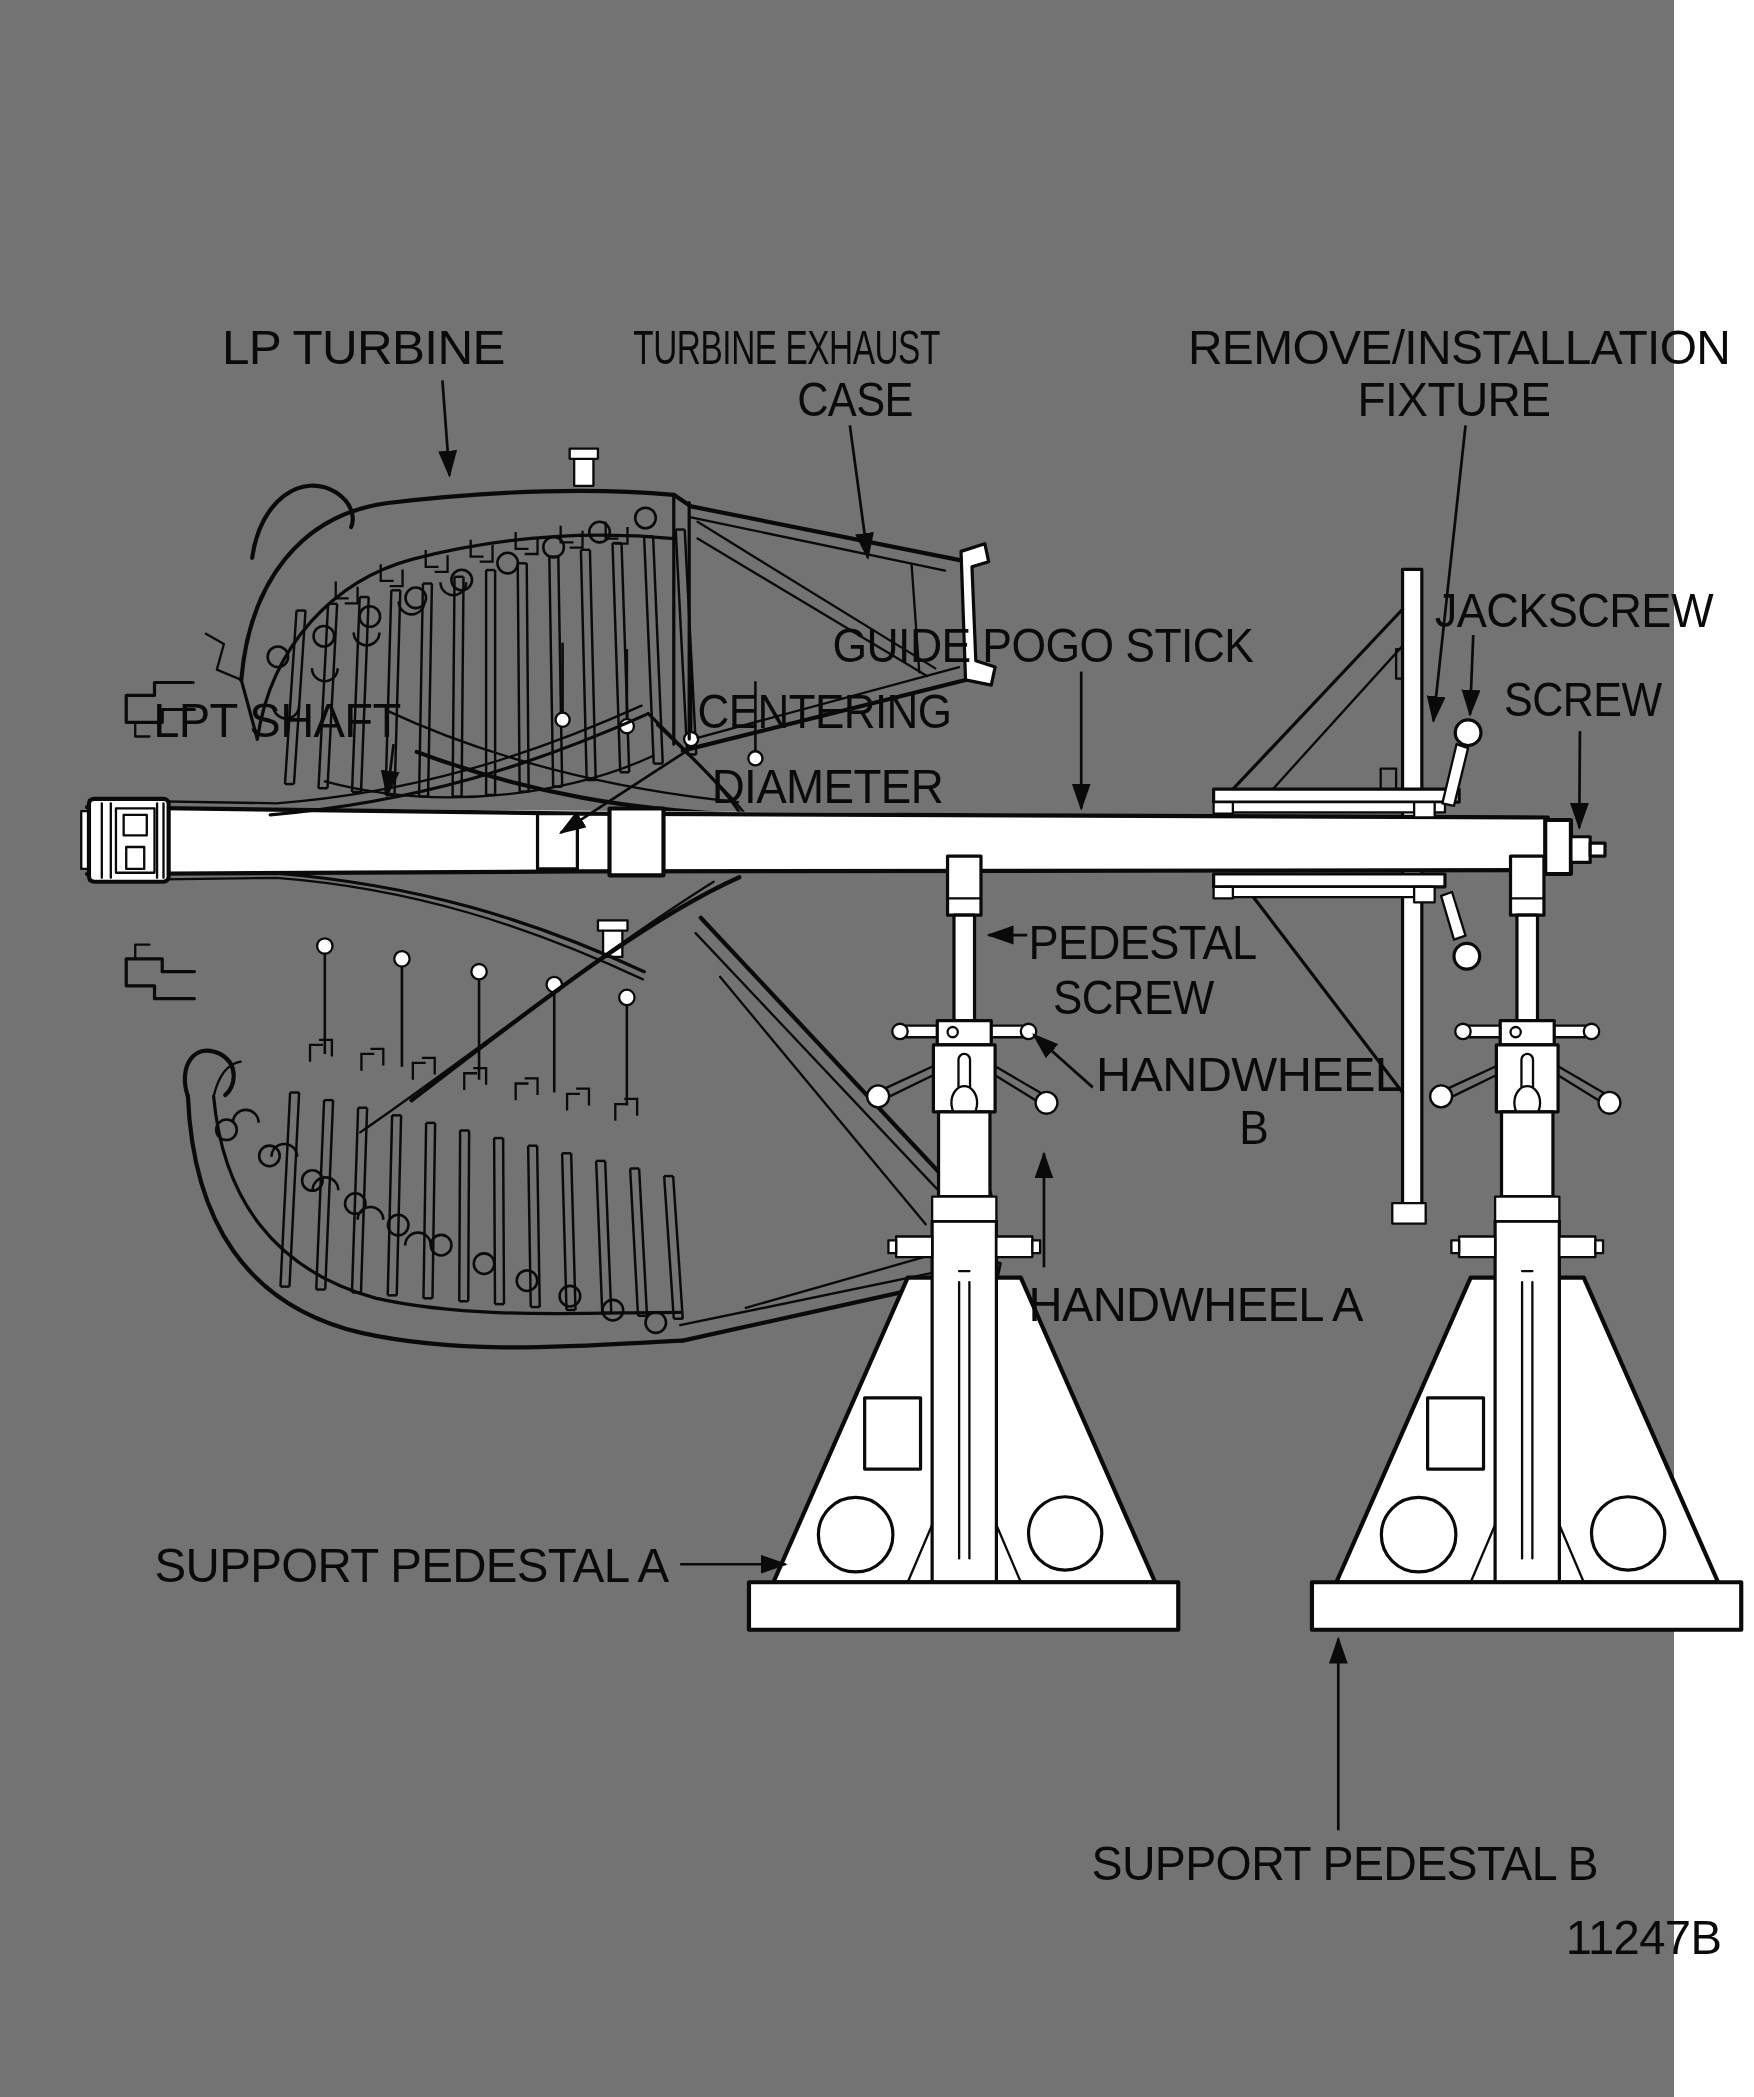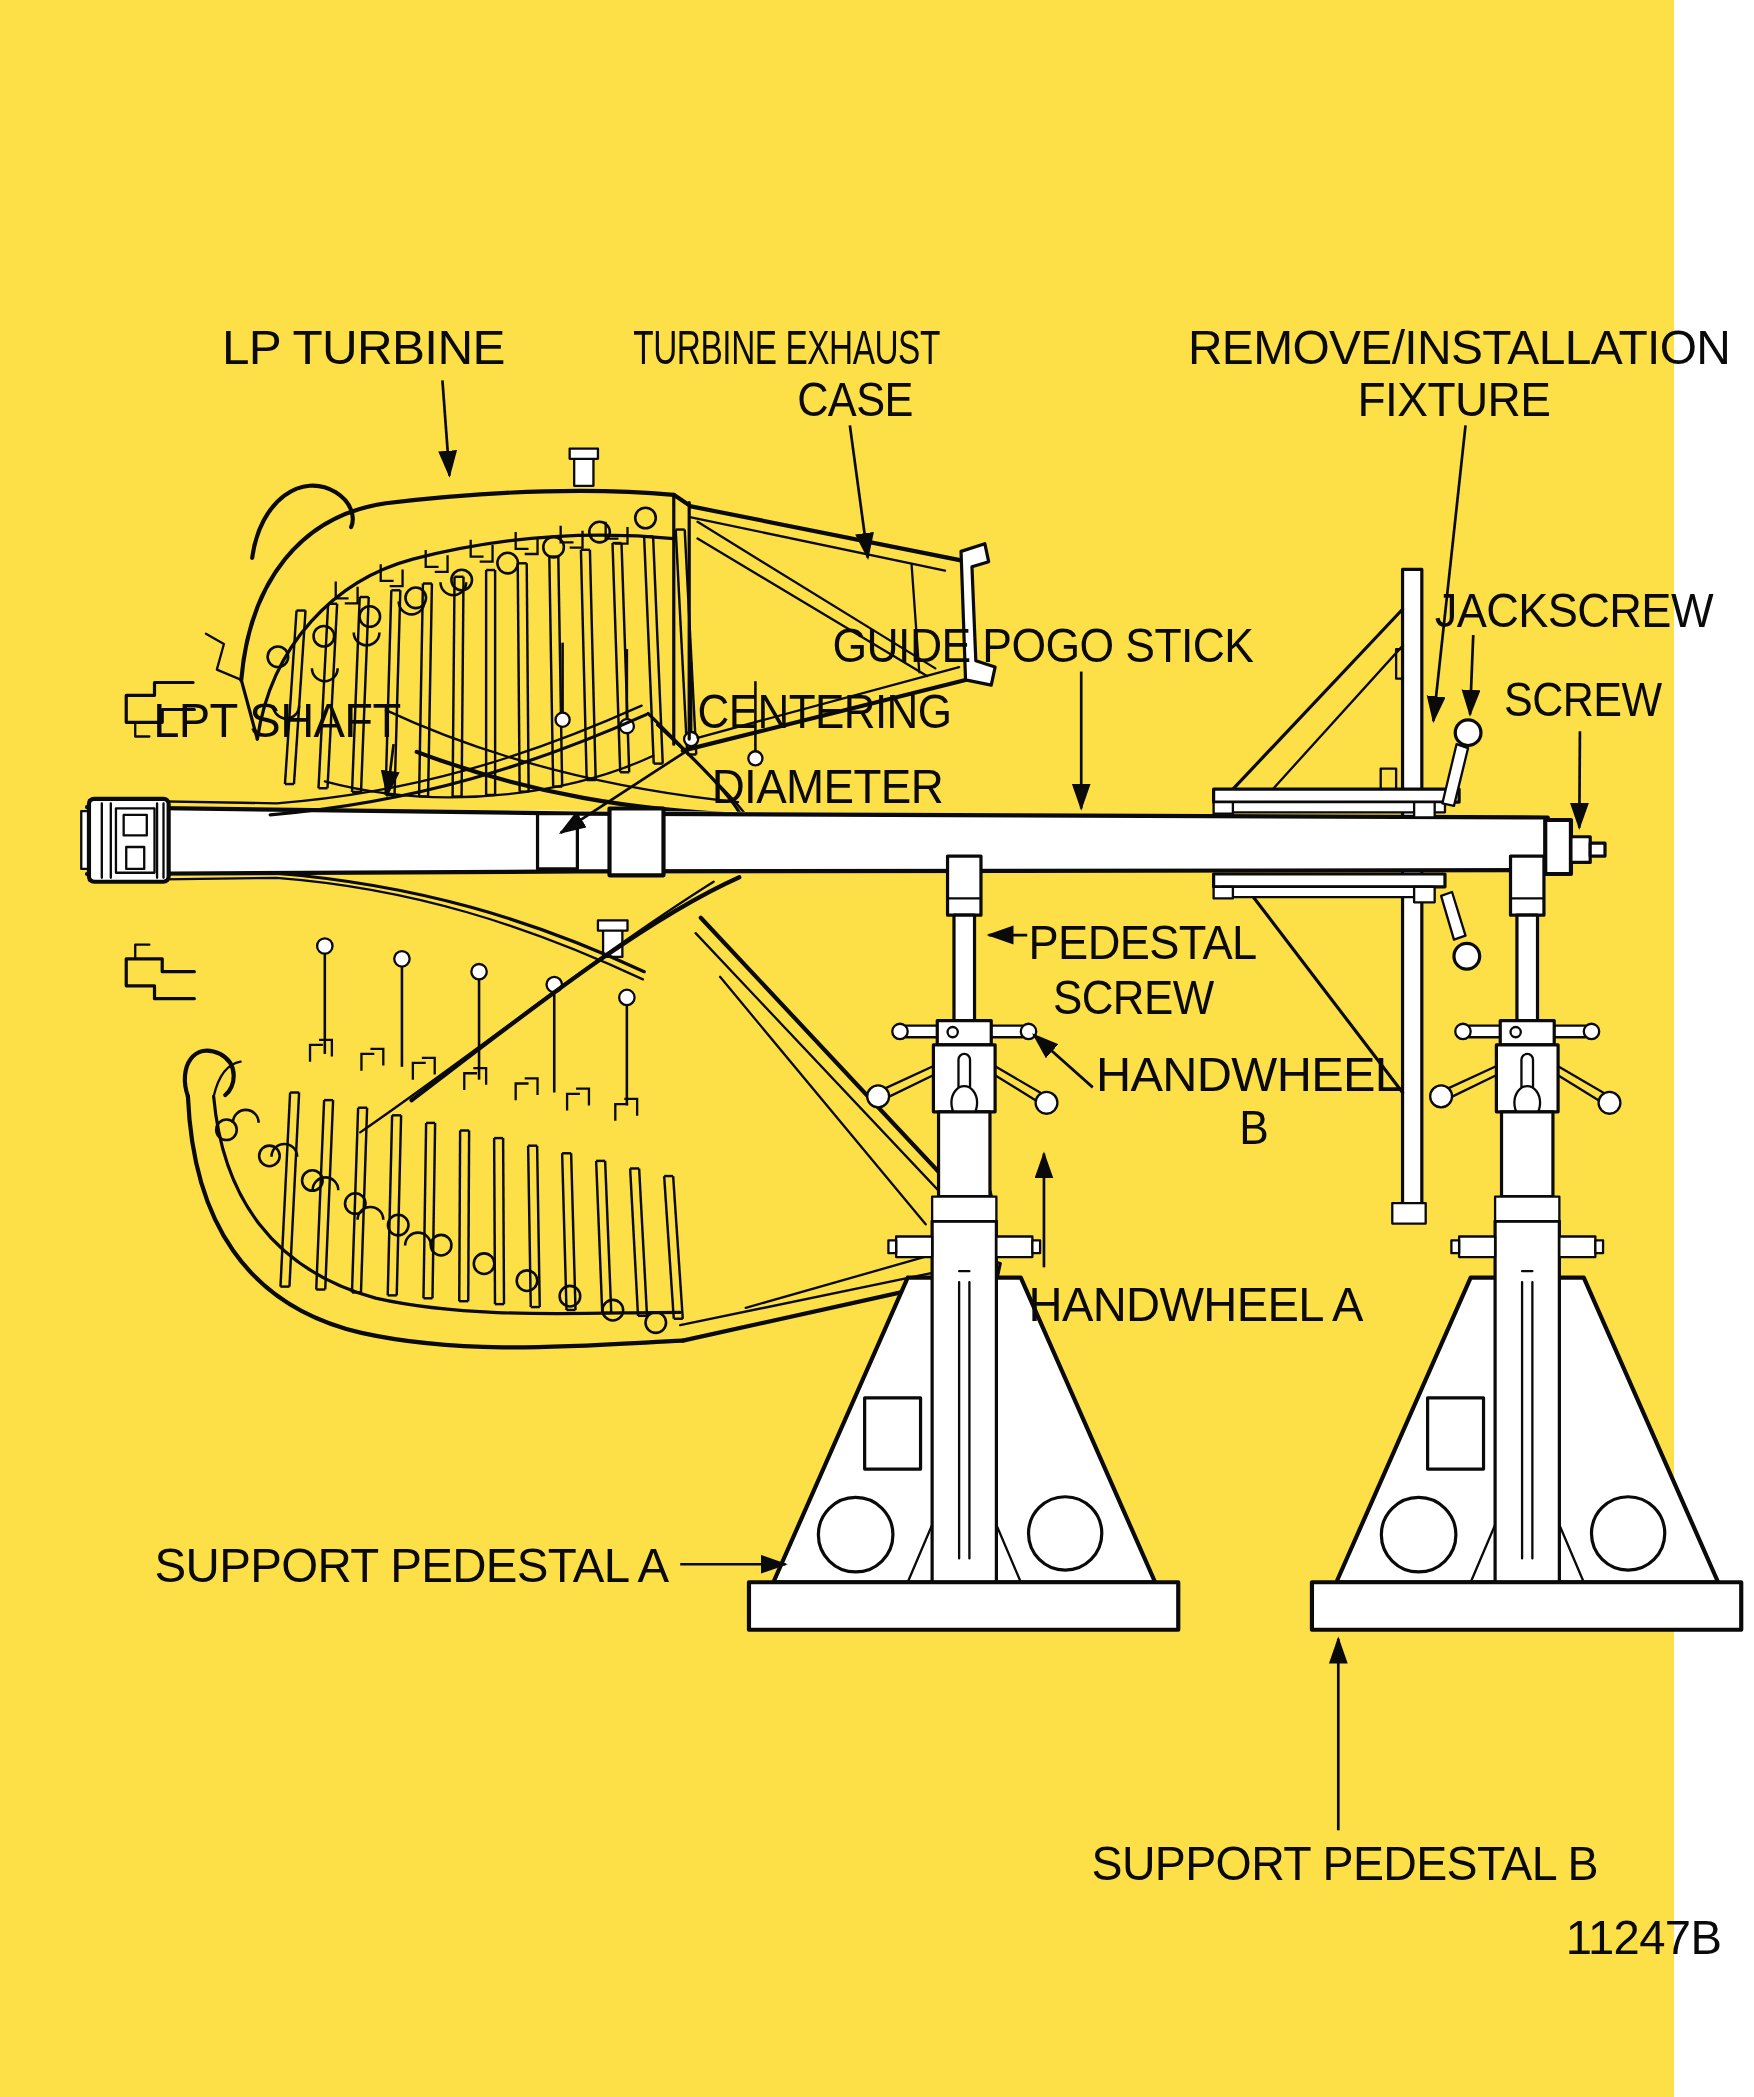--- a/index.html
+++ b/index.html
@@ -1,16 +1,16 @@
 <!DOCTYPE html>
 <html style="font-size:10.3px"><head>
 <meta charset="utf-8">
 <style>
   html,body{margin:0;padding:0;background:#ffffff;}
-  .page{width:1674px;height:2097px;position:relative;background:#fde047;}
+  .page{width:1674px;height:2097px;position:relative;background:#737373;}
   .art{stroke:#0a0a0a;fill:none;stroke-linecap:round;stroke-linejoin:round;}
   .w{fill:#ffffff;}
   .s6{stroke-width:6.5;} .s5{stroke-width:5;} .s4{stroke-width:3.6;}
   .leader{stroke:#0a0a0a;stroke-width:4.2;fill:none;}
   text.lbl{font-family:"Liberation Sans","DejaVu Sans",sans-serif;font-size:75px;fill:#0a0a0a;letter-spacing:-1px;}
   #upper-blades line,#lower-blades line{stroke:#0a0a0a;stroke-width:3.8;}
   #upper-circles circle,#lower-circles circle{stroke:#0a0a0a;stroke-width:4;fill:none;}
   #upper-scallops path,#lower-scallops path{stroke:#0a0a0a;stroke-width:4;fill:none;}
   #upper-hooks path,#lower-hooks path{stroke:#0a0a0a;stroke-width:3.6;fill:none;}
   #upper-drips line,#lower-drips line{stroke:#0a0a0a;stroke-width:4;}

